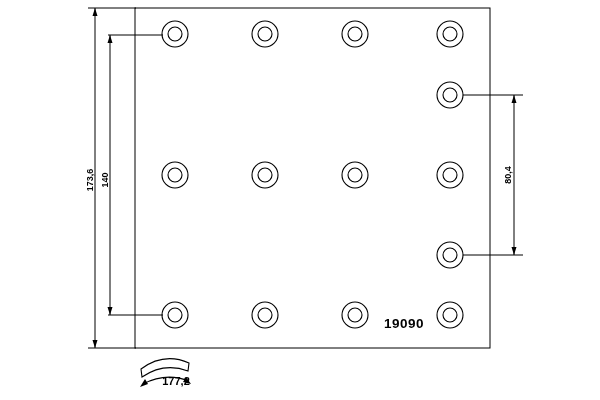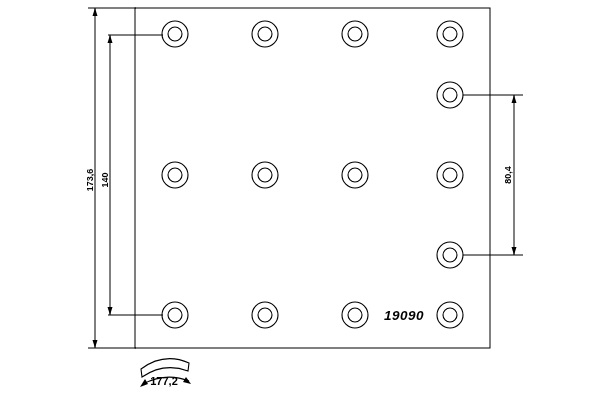--- a/index.html
+++ b/index.html
@@ -17,22 +17,22 @@
     font-weight:bold;
     color:#000;
     white-space:nowrap;
     text-align:center;
     line-height:10px;
   }
   .lbl.vert{transform:rotate(-90deg);}
   #lbl-total-height{left:71px;top:175px;width:38px;font-size:9px;}
   #lbl-hole-span  {left:88px;top:175px;width:34px;font-size:9px;}
   #lbl-right-span {left:490px;top:170px;width:36px;font-size:9px;}
-  #lbl-arc-width  {left:144px;top:375px;width:40px;font-size:11px;line-height:12px;}
-  #lbl-part-number{left:382px;top:308px;width:44px;font-size:13.5px;line-height:15px;letter-spacing:.5px;font-style:italic;}
+  #lbl-arc-width  {left:156px;top:375px;width:40px;font-size:11px;line-height:12px;}
+  #lbl-part-number{left:382px;top:316px;width:44px;font-size:13.5px;line-height:15px;letter-spacing:.5px;}
 </style>
 </head>
 <body>
 
 <div class="canvas">
 
   <svg id="drawing" width="600" height="400" viewBox="0 0 600 400">
       <rect x="135" y="8" width="355" height="340" fill="none" stroke="#000000" stroke-width="1"></rect>
       <line x1="88" y1="8" x2="136" y2="8" stroke="#000000" stroke-width="1"></line>
       <line x1="88" y1="348" x2="136" y2="348" stroke="#000000" stroke-width="1"></line>

